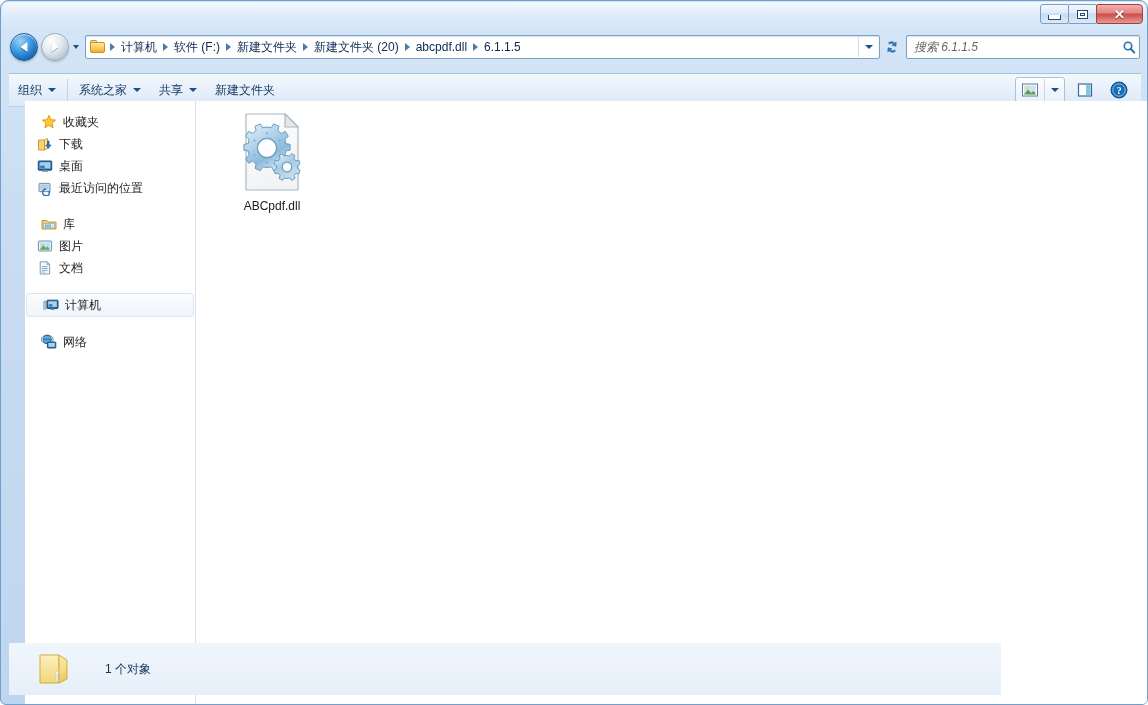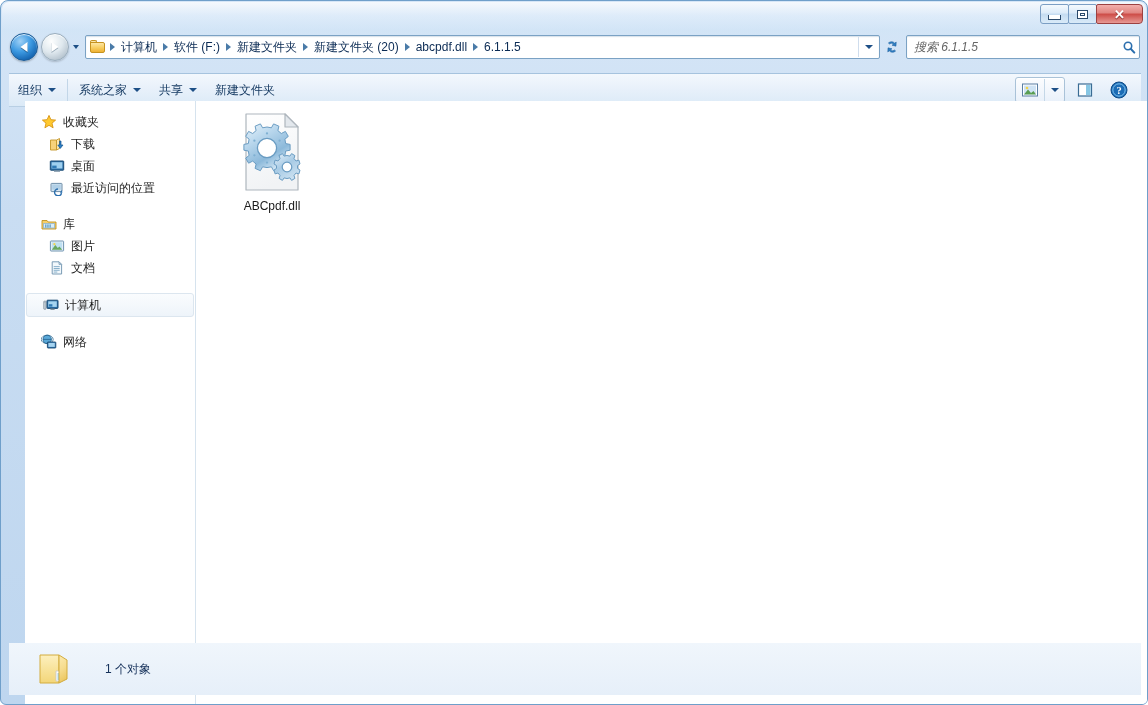--- a/index.html
+++ b/index.html
@@ -369,21 +369,21 @@
     align-items: center;
     height: 22px;
     padding-left: 22px;
     font-size: 12px;
     color: #1d1d1d;
     white-space: nowrap;
     position: relative;
     box-sizing: border-box;
   }
   .navrow.root { padding-left: 16px; }
-  .navrow.child { padding-left: 24px; }
+  .navrow.child { padding-left: 12px; }
   .navrow.selected {
     margin: 0 1px 0 1px;
     background: linear-gradient(to bottom, #fafcfe 0%, #eef4fa 100%);
     border: 1px solid #dce6ef;
     border-radius: 3px;
     height: 24px;
   }
   .navlabel { margin-left: 6px; }
   .navrow.root .navlabel { font-weight: normal; }
   .nico { width: 16px; height: 16px; flex: 0 0 auto; position: relative; }
@@ -407,21 +407,21 @@
     font-size: 12px;
     color: #1b1b1b;
     text-align: center;
     line-height: 14px;
   }
 
   
   .statusbar {
     position: absolute;
     left: 8px; top: 642px;
-    width: 1132px;
+    width: 992px;
     height: 52px;
     background: linear-gradient(to bottom, #f0f6fc 0%, #e6eff9 100%);
     display: flex;
     align-items: center;
     box-sizing: border-box;
   }
   .statusfolder {
     width: 46px;
     height: 40px;
     margin-left: 24px;

